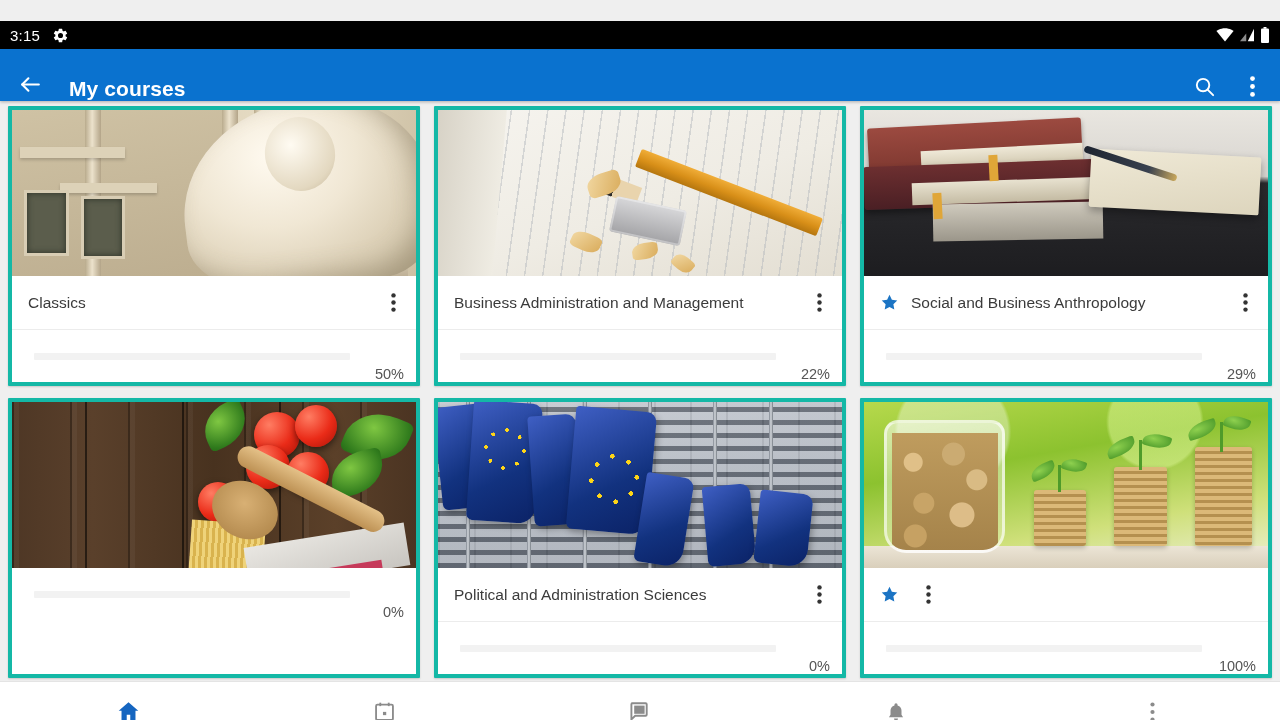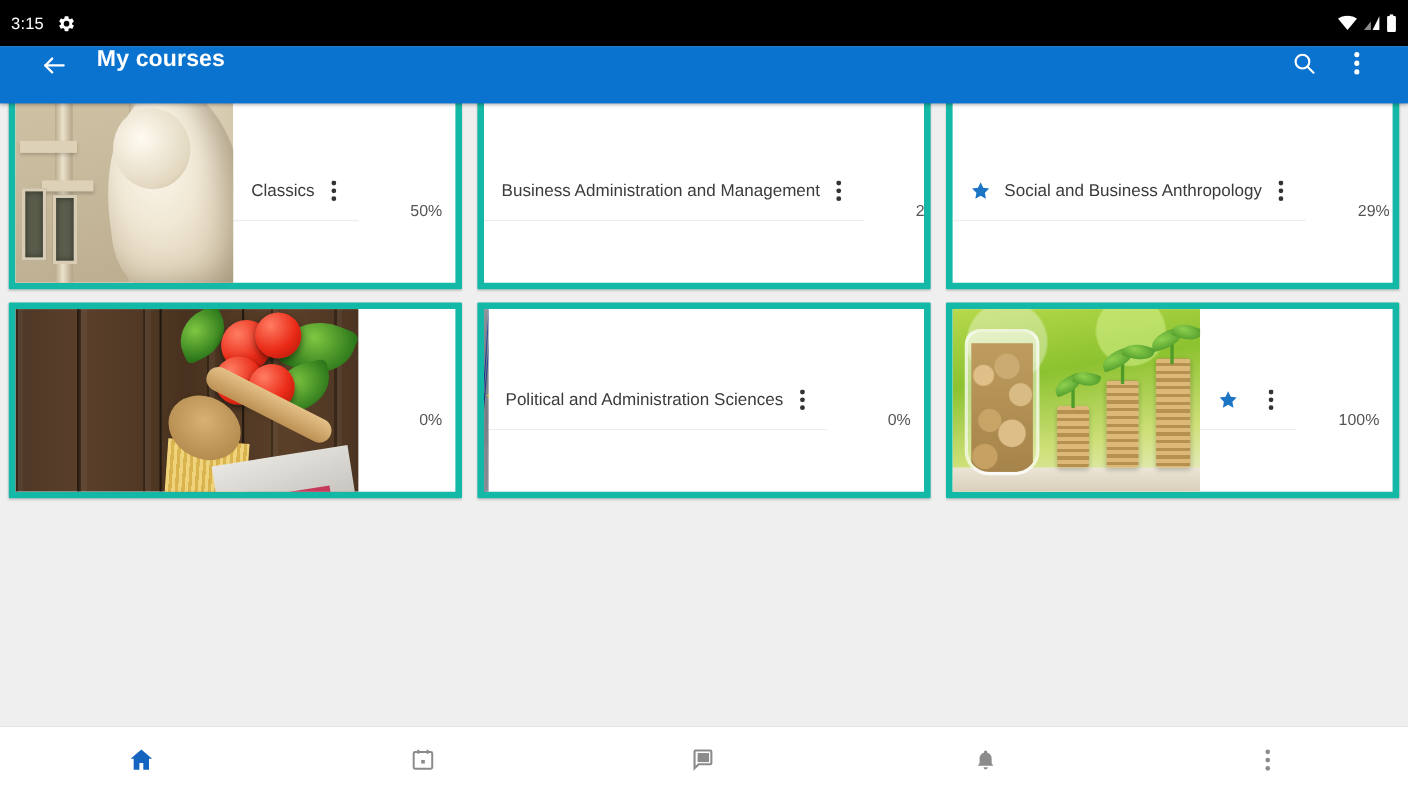--- a/index.html
+++ b/index.html
@@ -6,31 +6,31 @@
   html, body {
     width: 1280px; height: 720px;
     font-family: "Liberation Sans", sans-serif;
     background: #efefef;
     overflow: hidden;
   }
   #app { position: relative; width: 1280px; height: 720px; }
 
   
   .statusbar {
-    height: 42px; background: #000; color: #fff;
-    display: flex; align-items: center; padding: 0 10px;
+    height: 28px; background: #000; color: #fff;
+    display: flex; align-items: center; padding: 0 10px; margin-top: 21px;
   }
   .statusbar .clock { font-size: 15px; font-weight: 500; letter-spacing: .2px; }
   .statusbar .gear { margin-left: 12px; display: flex; align-items: center; }
   .statusbar .sb-right { margin-left: auto; display: flex; align-items: center; gap: 5px; }
 
   
   .appbar {
     height: 52px; background: #0a72cf;
-    display: flex; align-items: flex-start; padding: 0 32px;
+    display: flex; align-items: flex-end; padding: 0 13px;
     box-shadow: 0 1px 3px rgba(0,0,0,.28);
     position: relative; z-index: 5;
   }
   .appbar .back { width: 34px; height: 34px; display: flex; align-items: center; justify-content: center; cursor: pointer; }
   .appbar .title {
     color: #fff; font-size: 21px; font-weight: bold;
     margin-left: 22px; letter-spacing: .1px;
   }
   .appbar .ab-right { margin-left: auto; display: flex; align-items: center; gap: 18px; }
   .appbar .ab-icon { width: 30px; height: 30px; display: flex; align-items: center; justify-content: center; cursor: pointer; }
@@ -41,27 +41,26 @@
     background: #efefef; overflow: hidden;
   }
   .grid {
     display: grid;
     grid-template-columns: repeat(3, 1fr);
     gap: 12px 14px;
     padding: 5px 8px 0 8px;
   }
   .card {
     background: #fff;
-    border: 6px solid #14b8a6;
+    border: 4px solid #14b8a6;
     border-radius: 1px;
     box-shadow: 0 1px 2px rgba(0,0,0,.16);
     overflow: hidden;
-    display: flex; flex-direction: row;
+    display: flex; flex-direction: column;
     cursor: pointer;
-    align-items: center;
   }
   .card .thumb { height: 166px; width: 100%; position: relative; overflow: hidden; }
   .card .titlerow {
     height: 54px; display: flex; align-items: center;
     padding: 0 6px 0 16px;
     border-bottom: 1px solid #ececec;
   }
   .card .star { flex: 0 0 auto; margin-right: 12px; display: flex; align-items: center; }
   .card .ctitle {
     font-size: 15.5px; color: #3b3b3b; flex: 1 1 auto;

